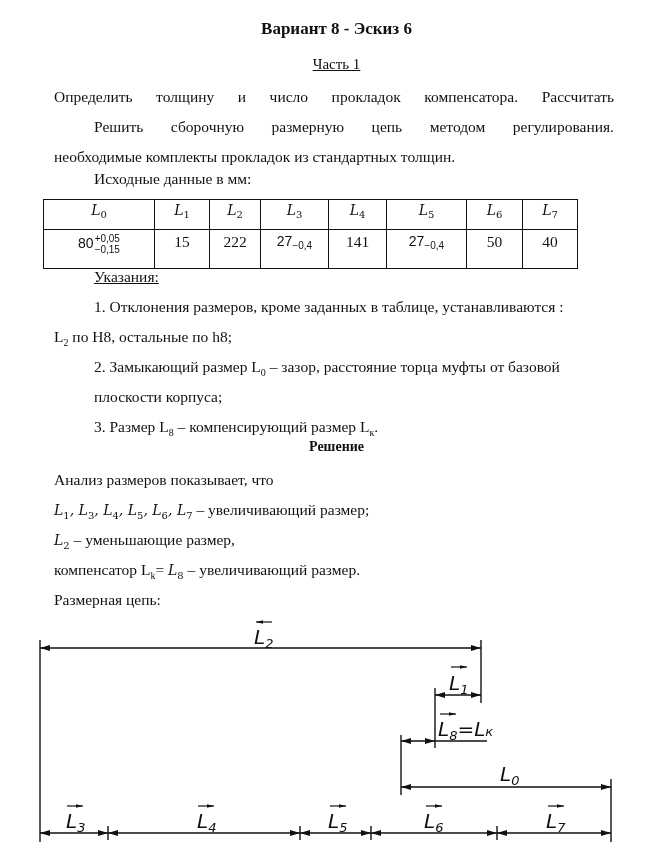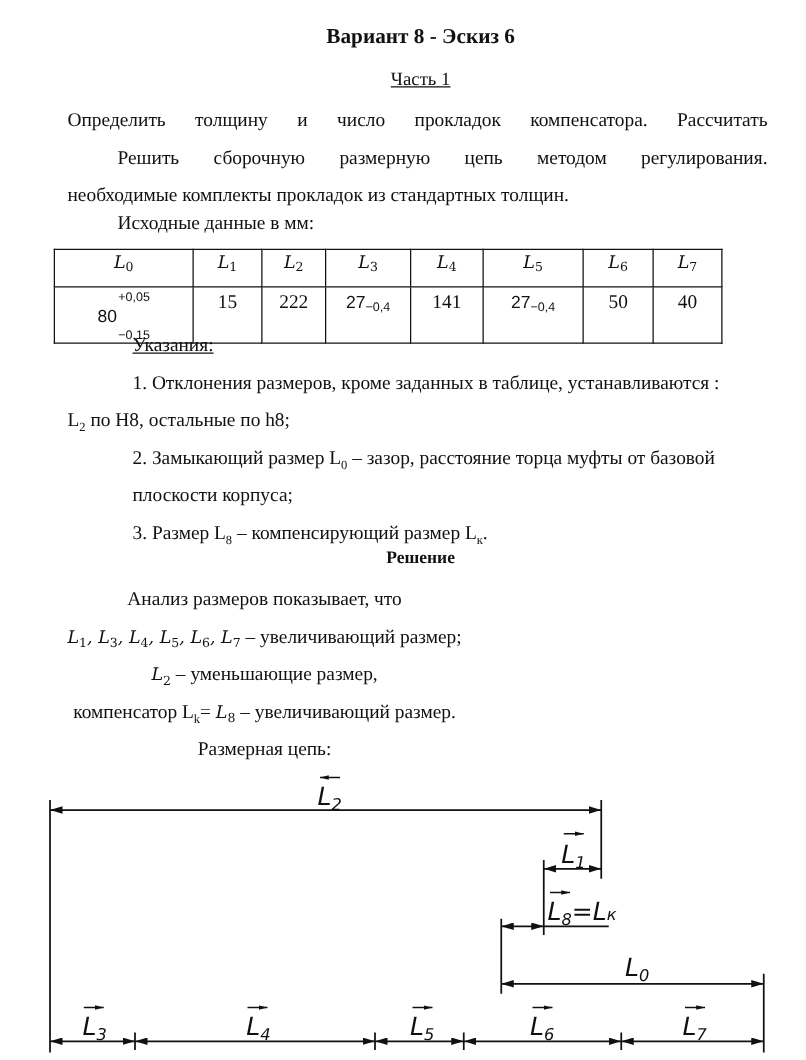--- a/index.html
+++ b/index.html
@@ -11,29 +11,29 @@
   .para { left: 40px; width: 560px; font-size: 15.5px; line-height: 30px; top: 82px; text-align: justify; }
   .para .l { display: block; height: 30px; white-space: nowrap; }
   .para .j { text-align-last: justify; text-align: justify; display: block; height: 30px; }
   .ind { padding-left: 40px; }
   .src { left: 80px; top: 170px; font-size: 15.5px; }
   table.data { position: absolute; left: 43px; top: 199px; border-collapse: collapse; font-size: 15px; }
   table.data td { border: 1.3px solid #111; text-align: center; vertical-align: top; padding: 0; }
   table.data tr.h td { height: 27px; font-family: "DejaVu Serif", serif; font-style: italic; font-size: 14px; padding-top: 2px; }
   table.data tr.v td { height: 35px; padding-top: 3px; font-family: Liberation Sans, sans-serif; font-size: 14px; }
   table.data tr.v td.serif { font-family: "Liberation Serif", serif; font-size: 15.5px; margin-left: 32px; }
-  .tol { display: inline-flex; flex-direction: column; vertical-align: middle; font-size: 10px; line-height: 11px; text-align: left; margin-left: 1px; gap: 19px; }
+  .tol { display: inline-flex; flex-direction: column; vertical-align: middle; font-size: 10px; line-height: 11px; text-align: left; margin-left: 1px; }
   .sub { font-size: 10px; vertical-align: -3px; }
   .ital-sub { font-size: 10px; vertical-align: -3px; font-style: normal; }
   .notes { left: 80px; top: 262px; font-size: 15.5px; line-height: 30px; width: 520px; }
-  .notes .row { display: block; height: 30px; white-space: nowrap; margin-left: 12px; }
+  .notes .row { display: block; height: 30px; white-space: nowrap; }
   .notes .u { text-decoration: underline; }
   .solution { left: 0; width: 645px; top: 439px; text-align: center; font-weight: bold; font-size: 14px; }
   .anal { left: 40px; top: 465px; font-size: 15.5px; line-height: 30px; }
-  .anal .row { display: block; height: 30px; white-space: nowrap; text-align: center; }
+  .anal .row { display: block; height: 30px; white-space: nowrap; }
   .m { font-family: "DejaVu Serif", serif; font-style: italic; font-size: 14px; }
   .m sub { font-size: 10px; font-style: normal; }
   svg.diagram { position: absolute; left: 0; top: 600px; }
   .dlabel { font-family: "DejaVu Sans", sans-serif; font-style: italic; font-size: 20px; fill: #111; }
   .dsub { font-size: 13px; }
 </style>
 </head>
 <body>
 
 <div class="abs title">Вариант 8 - Эскиз 6</div>

